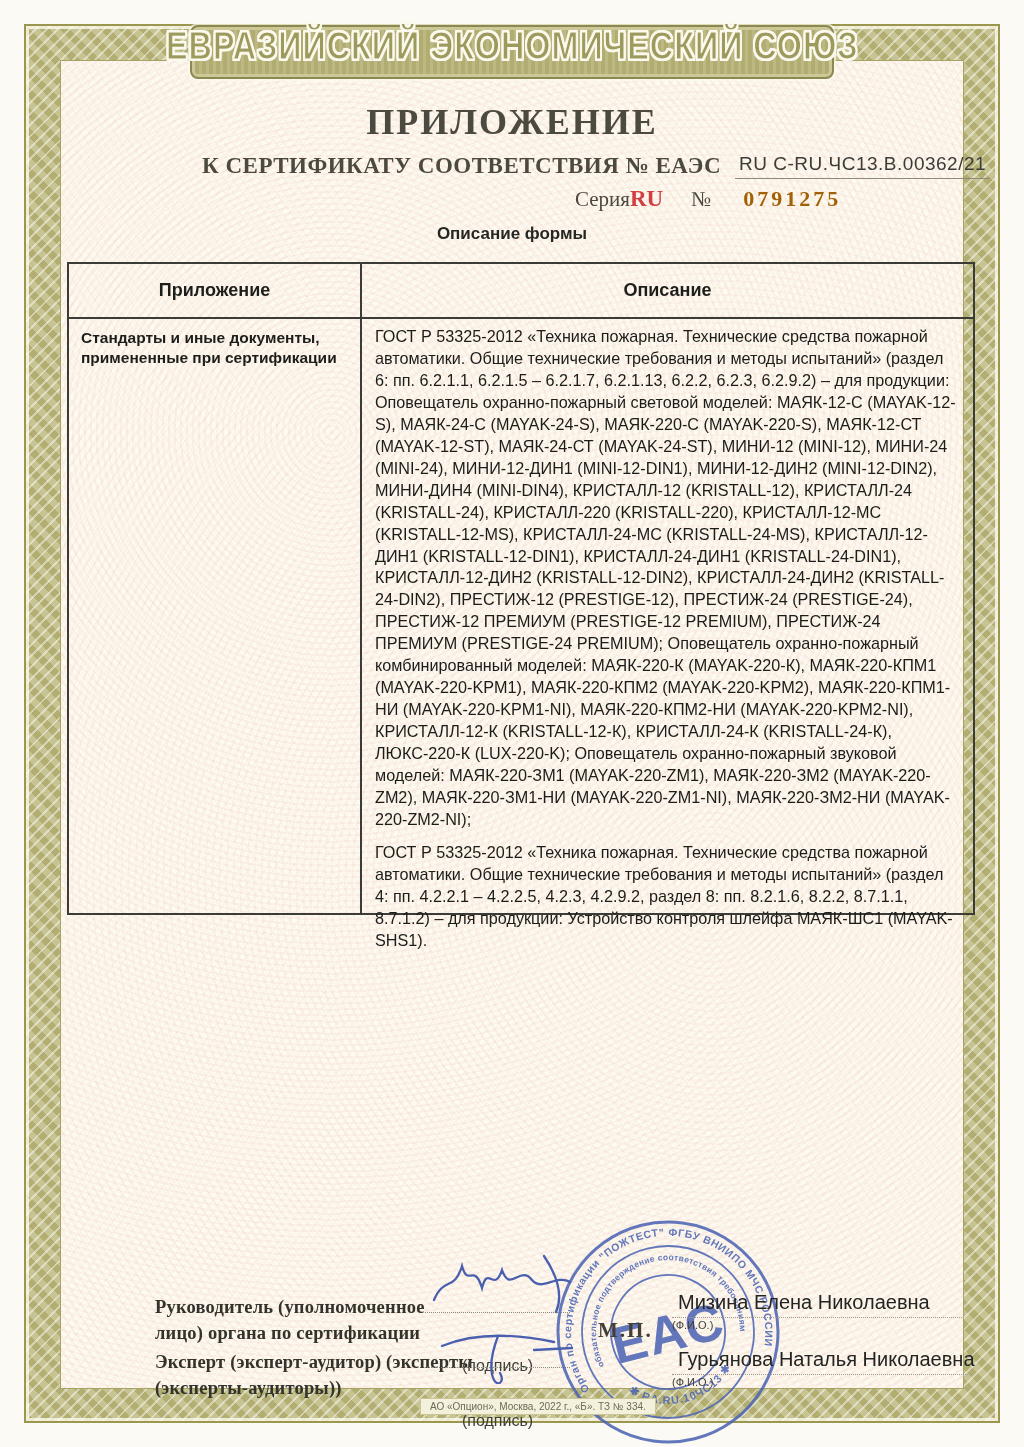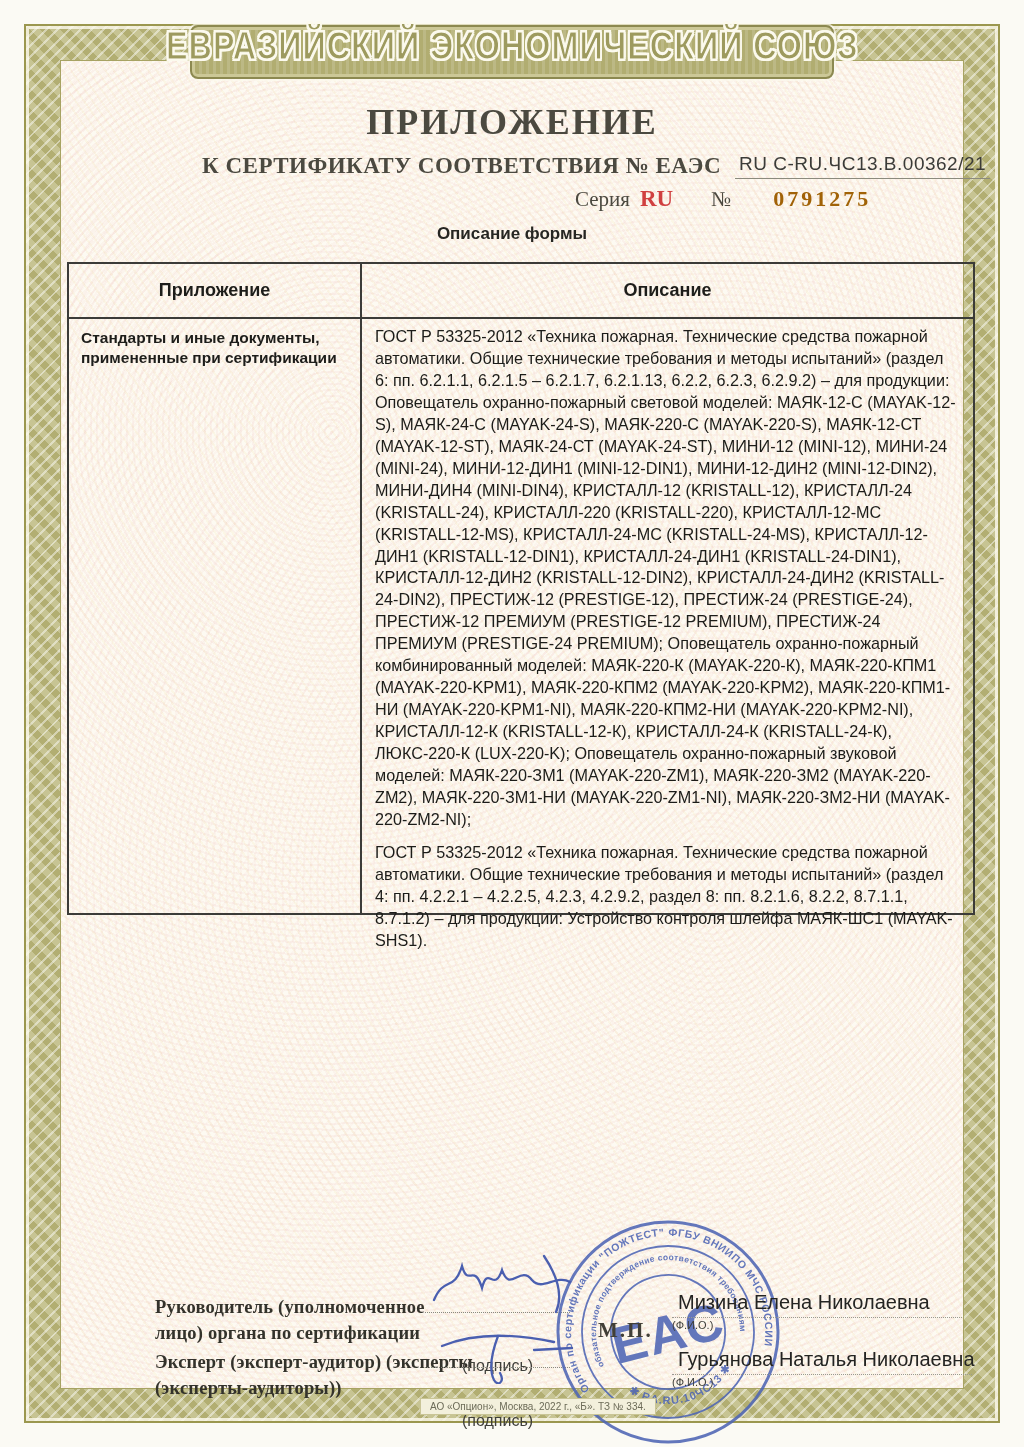--- a/index.html
+++ b/index.html
@@ -58,21 +58,21 @@
   }
   .cert-line{left:202px;top:153px;width:770px;display:flex;align-items:flex-end;gap:14px;}
   .cert-line-label{
     font-family:"Liberation Serif",serif;font-weight:bold;font-size:23px;color:#4b4940;
     white-space:nowrap;letter-spacing:.5px;
   }
   .cert-number{
     flex:1;text-align:center;font-size:19px;color:#3b3b38;letter-spacing:.5px;
     border-bottom:1.5px solid #8b8a7d;padding:0 4px 3px 4px;white-space:nowrap;
   }
-  .series-row{left:575px;top:186px;width:395px;display:flex;align-items:baseline;gap:10px;}
+  .series-row{left:575px;top:186px;width:395px;display:flex;align-items:baseline;}
   .series-label{font-family:"Liberation Serif",serif;font-size:21px;color:#4b4940;}
   .series-value{font-family:"Liberation Serif",serif;font-weight:bold;font-size:23px;color:#d04040;}
   .no-sign{font-family:"Liberation Serif",serif;font-size:21px;color:#4b4940;margin-left:28px;}
   .blank-number{font-family:Liberation Serif, serif;font-weight:bold;font-size:22px;
     color:#a16207;letter-spacing:3px;margin-left:32px;}
   .form-note{
     left:0;top:224px;width:1024px;text-align:center;
     font-weight:bold;font-size:17px;color:#262622;
   }
   

